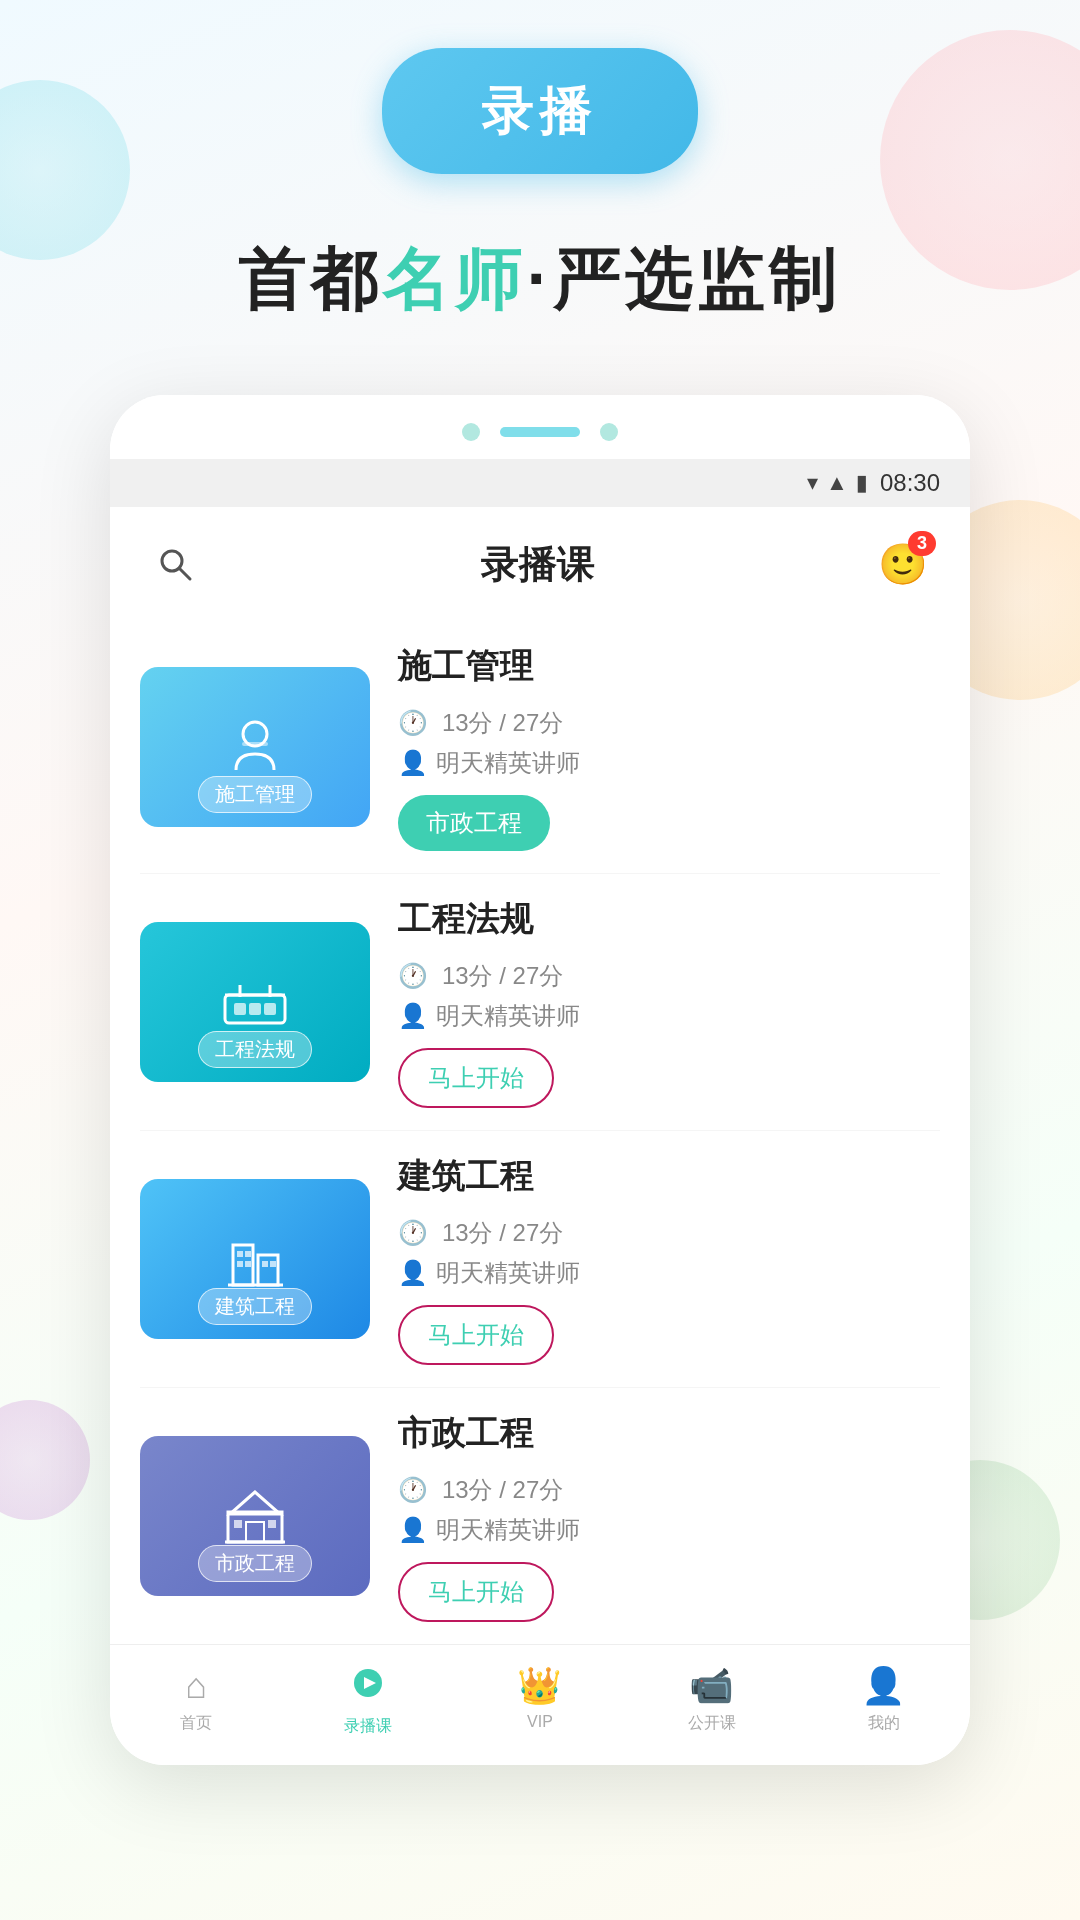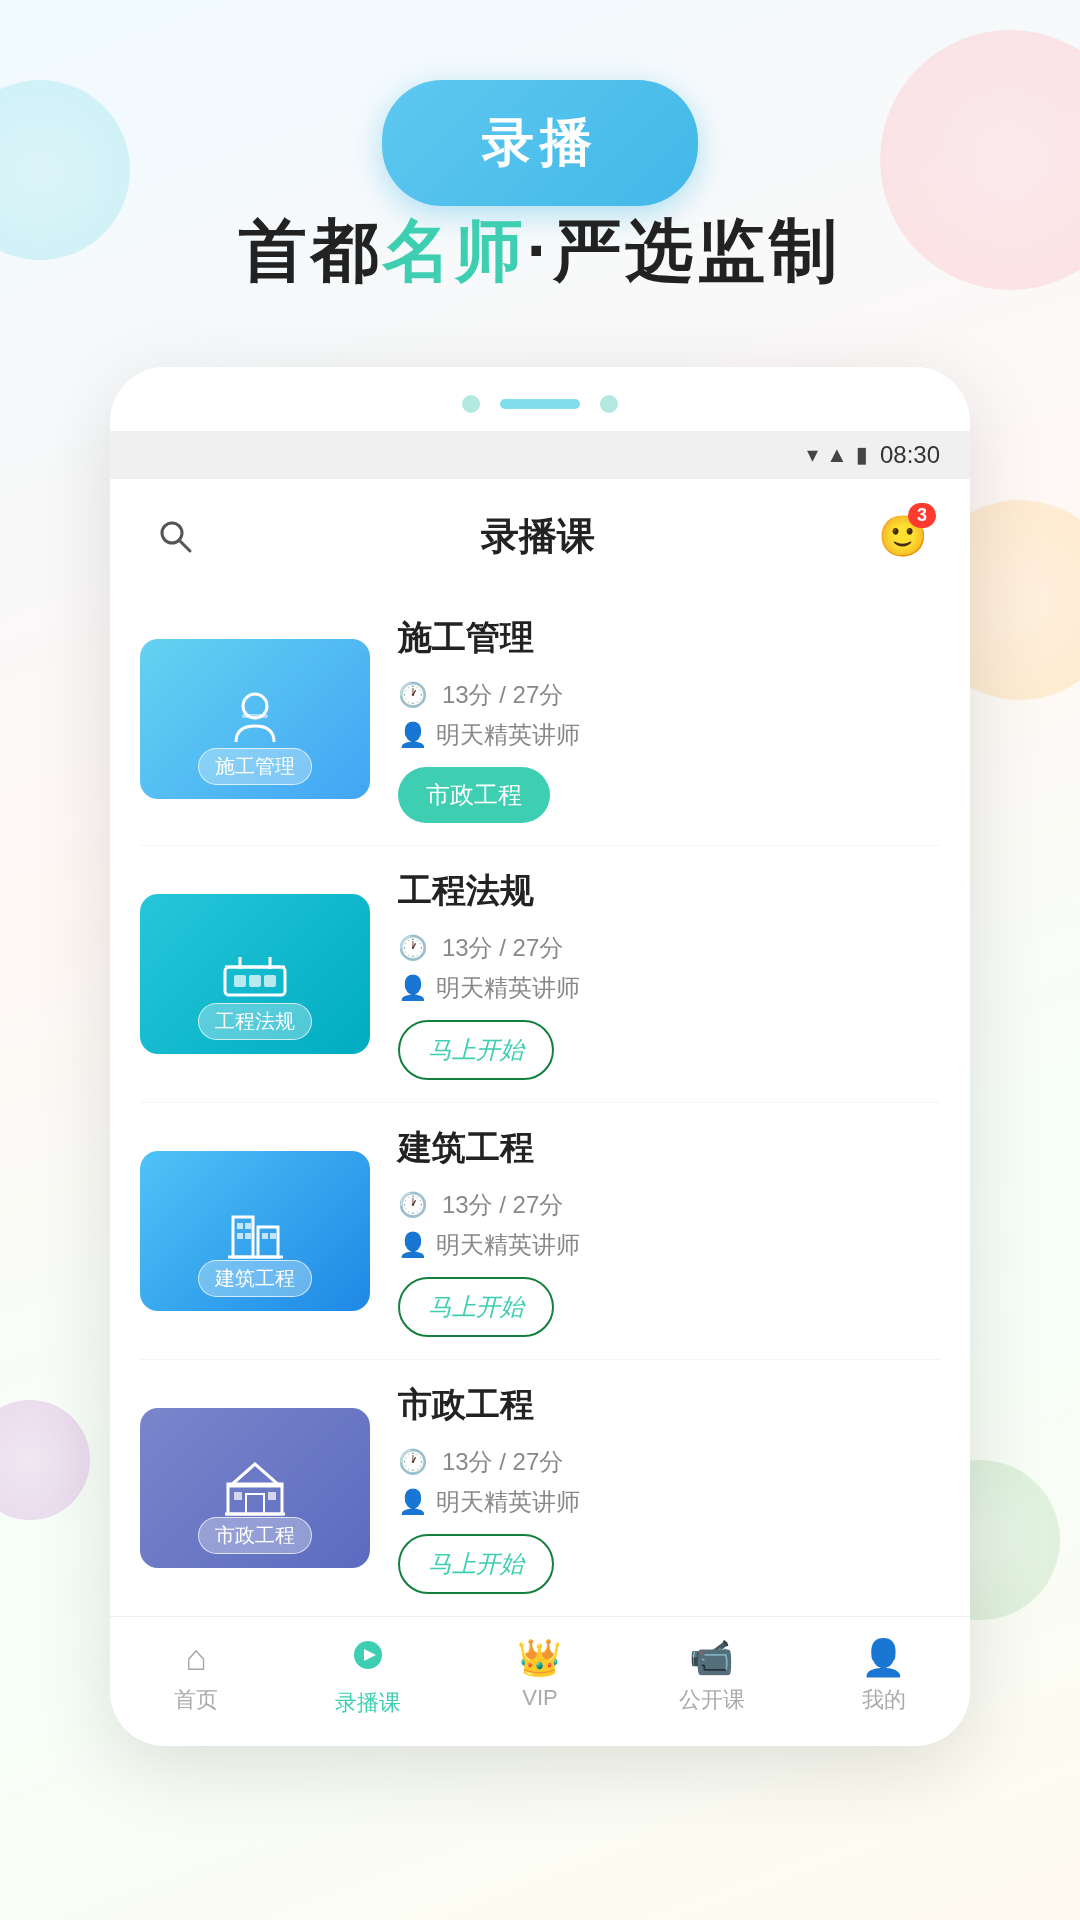--- a/index.html
+++ b/index.html
@@ -44,35 +44,36 @@
       width: 120px; height: 120px;
       background: radial-gradient(circle, #e1bee7, #ce93d8);
       bottom: 400px; left: -30px;
     }
 
     
     .header-section {
       display: flex;
       flex-direction: column;
       align-items: center;
-      padding-top: 80px;
+      padding-top: 48px;
     }
 
     .luzbo-button {
       background: linear-gradient(135deg, #5ec8f0, #42b8e8);
       color: white;
       font-size: 52px;
       font-weight: 600;
       padding: 28px 100px;
       border-radius: 60px;
       letter-spacing: 6px;
       box-shadow: 0 8px 30px rgba(66, 184, 232, 0.4);
     }
 
     .tagline {
+      margin-top: 60px;
       font-size: 68px;
       font-weight: 700;
       color: #222;
       letter-spacing: 4px;
     }
     .tagline .highlight {
       color: #3ecfb2;
     }
 
     .subtitle {
@@ -256,22 +257,21 @@
       cursor: pointer;
       font-weight: 500;
     }
     .btn-continue {
       background: #3ecfb2;
       color: white;
     }
     .btn-start {
       background: white;
       color: #3ecfb2;
-      border: 2px solid #15803d;
-      font-style: italic;
+      border: 2px solid #be185d;
     }
 
     
     .bottom-nav {
       display: flex;
       background: white;
       border-top: 1px solid #eee;
       padding: 20px 0 28px;
       margin-top: 0;
     }
@@ -282,21 +282,21 @@
       align-items: center;
       gap: 6px;
       cursor: pointer;
     }
     .nav-icon {
       font-size: 36px;
       color: #aaa;
     }
     .nav-icon.active { color: #3ecfb2; }
     .nav-label {
-      font-size: 22px;
+      font-size: 16px;
       color: #aaa;
     }
     .nav-label.active { color: #3ecfb2; }
   </style>
 </head>
 <body>
 
 <div class="bg-blob bg-blob-1"></div>
 <div class="bg-blob bg-blob-2"></div>
 <div class="bg-blob bg-blob-3"></div>

